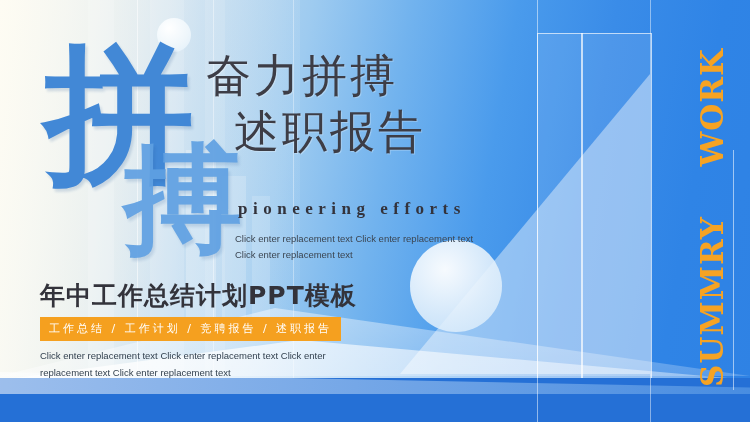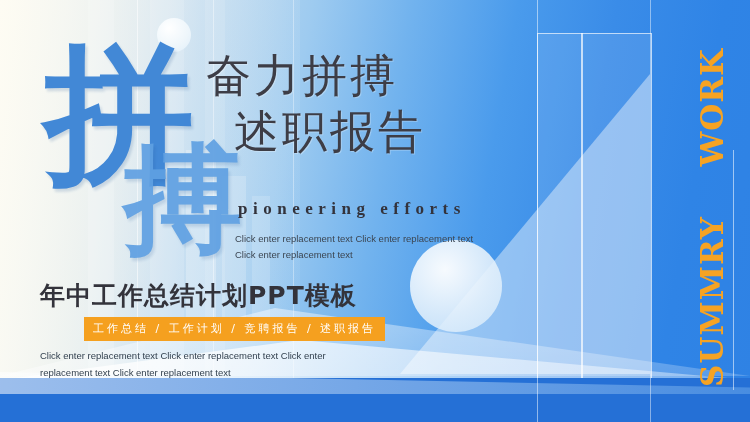--- a/index.html
+++ b/index.html
@@ -110,21 +110,20 @@
   }
   .tagbar{
     position:absolute;left:40px;top:317px;
     background:#f5a01f;
     color:#ffffff;
     font-size:11px;
     letter-spacing:3px;
     padding:4px 9px 5px 9px;
     font-family:"DejaVu Sans", sans-serif;
     white-space:nowrap;
-    margin-left:44px;
   }
   .footpara{
     position:absolute;left:40px;top:348px;width:330px;
     font-size:9.5px;line-height:1.75;color:#33414f;
   }
 
   
   .vertwrap{
     position:absolute;right:18px;top:36px;height:360px;width:36px;
   }

